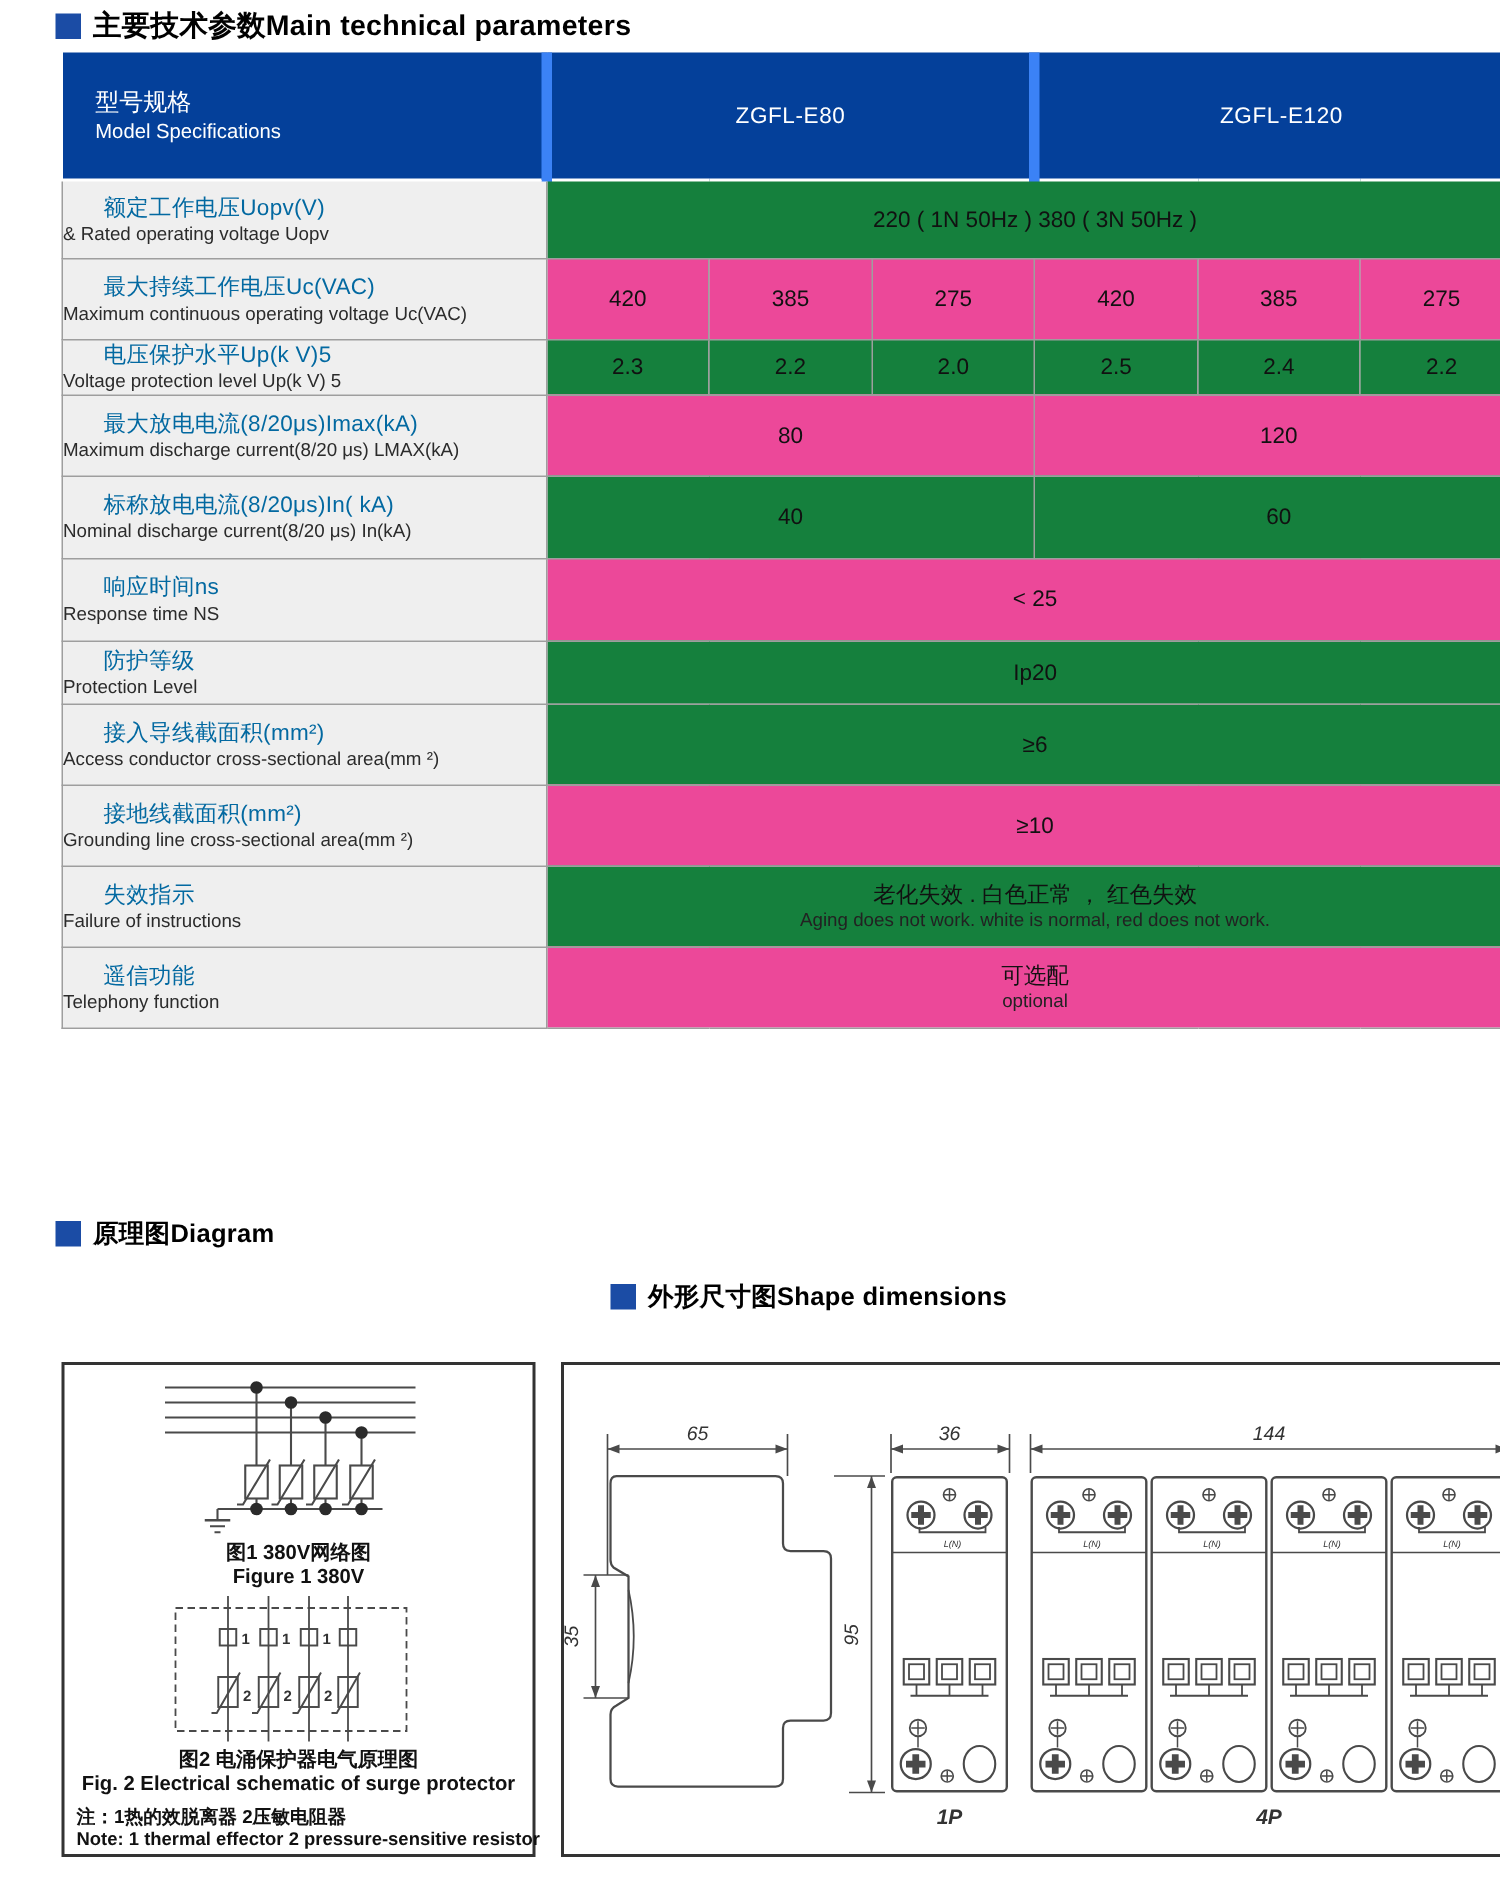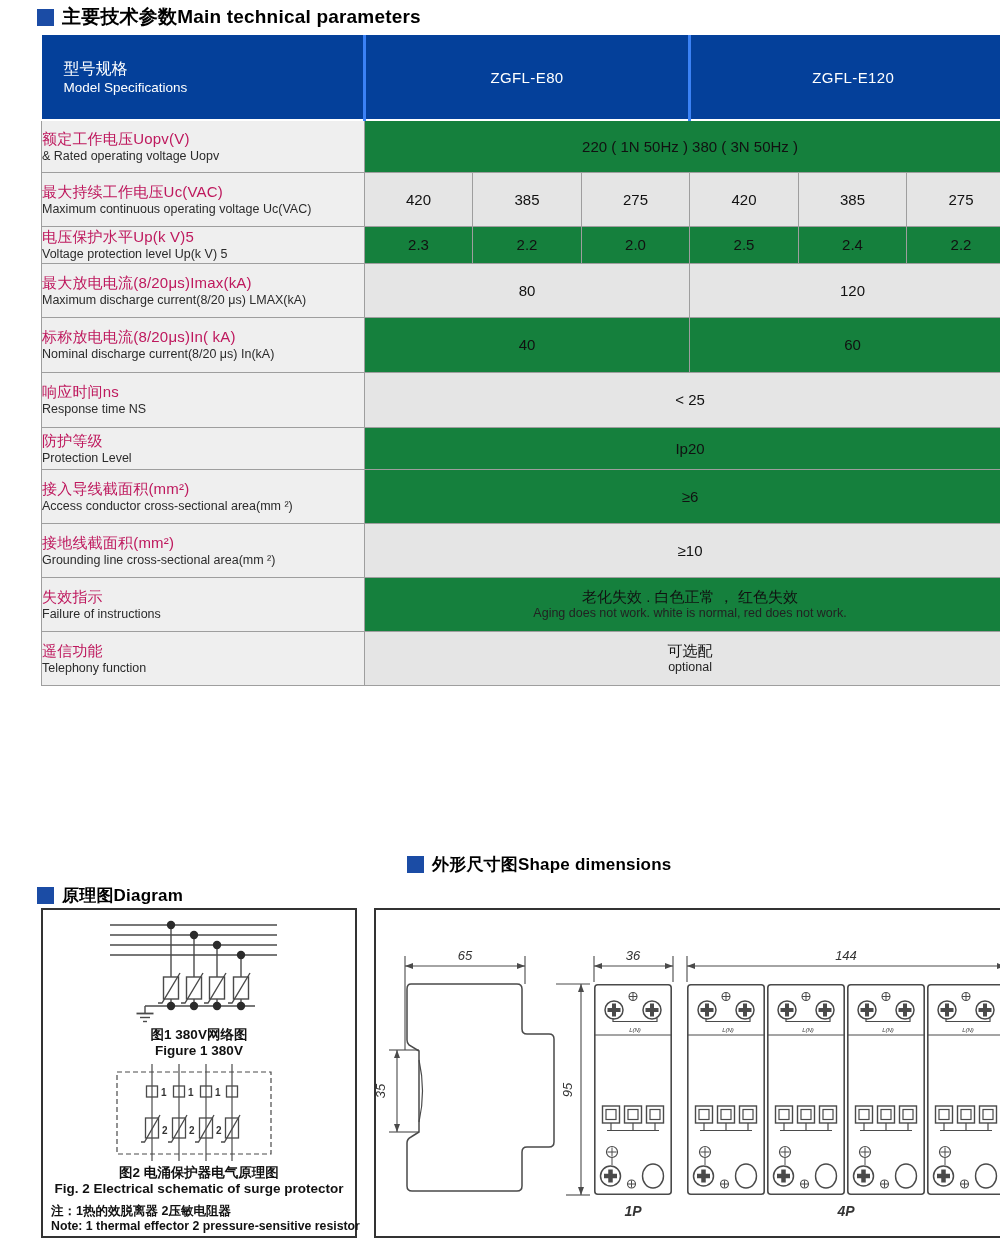--- a/index.html
+++ b/index.html
@@ -9,28 +9,28 @@
   
   .sec-title{position:absolute;display:flex;align-items:center;gap:8px;}
   .sq{display:inline-block;width:17px;height:17px;background:#1b4ca5;}
   .sec-title .t{font-size:19px;font-weight:600;color:#000;letter-spacing:.2px;white-space:nowrap;}
   .sec-title.small .t{font-size:17px;}
 
   
   table.spec{position:absolute;left:14px;top:35px;width:974px;border-collapse:collapse;table-layout:fixed;}
   table.spec td,table.spec th{border:1px solid #9e9e9e;padding:0;vertical-align:middle;}
   table.spec thead th{background:#04409a;border:none;border-bottom:2px solid #fff;}
-  table.spec thead th.model{border-left:3px solid #3b82f6;color:#fff;font-size:15px;font-weight:500;text-align:center;letter-spacing:.4px;}
+  table.spec thead th.model{border-left:7px solid #3b82f6;color:#fff;font-size:15px;font-weight:500;text-align:center;letter-spacing:.4px;}
   table.spec thead th.corner{text-align:left;padding-left:22px;}
   .hz{color:#fff;font-size:16px;font-weight:500;display:block;line-height:20px;}
   .he{color:#fff;font-size:13.5px;font-weight:400;display:block;line-height:17px;}
   td.lab{background:#efefef;text-align:left;padding:4px 6px 4px 22px;border-right:3px solid #fff;}
-  td.lab .zh{display:block;font-size:15px;color:#be185d;line-height:19px;letter-spacing:.2px;}
+  td.lab .zh{display:block;font-size:15px;color:#0369a1;line-height:19px;letter-spacing:.2px;padding-left:27px;}
   td.lab .en{display:block;font-size:12.5px;color:#2b2b2b;line-height:16px;}
-  td.val{text-align:center;font-size:15px;color:#111;background:#e5e5e5;}
+  td.val{text-align:center;font-size:15px;color:#111;background:#ec4899;}
   tr.g td.val{background:#15803d;}
   td.val .zh{display:block;font-size:15px;line-height:19px;}
   td.val .en{display:block;font-size:12.5px;line-height:15px;color:#222;}
 
   
   .figbox{position:absolute;background:#fff;border:2px solid #333;}
   #diagram-box{left:14px;top:908px;width:312px;height:326px;}
   #shape-box{left:347px;top:908px;width:639px;height:326px;font-style:italic;}
   .figbox svg{position:absolute;left:0;top:0;}
   .cap{position:absolute;left:0;width:100%;text-align:center;color:#111;white-space:nowrap;}
@@ -165,21 +165,21 @@
           <span class="en">Telephony function</span>
         </td>
         <td class="val" colspan="6">
           <span class="zh">可选配</span>
           <span class="en">optional</span>
         </td>
       </tr>
     </tbody>
   </table>
 
-  <div class="sec-title small" style="left:10px;top:884px;justify-content:center;">
+  <div class="sec-title small" style="left:10px;top:811px;justify-content:center;">
     <span class="sq"></span>
     <span class="t">原理图Diagram</span>
   </div>
   <div class="sec-title small" style="left:380px;top:853px;">
     <span class="sq"></span>
     <span class="t">外形尺寸图Shape dimensions</span>
   </div>
 
   <div class="figbox" id="diagram-box">
     <svg width="312" height="326" viewBox="0 0 312 326">

